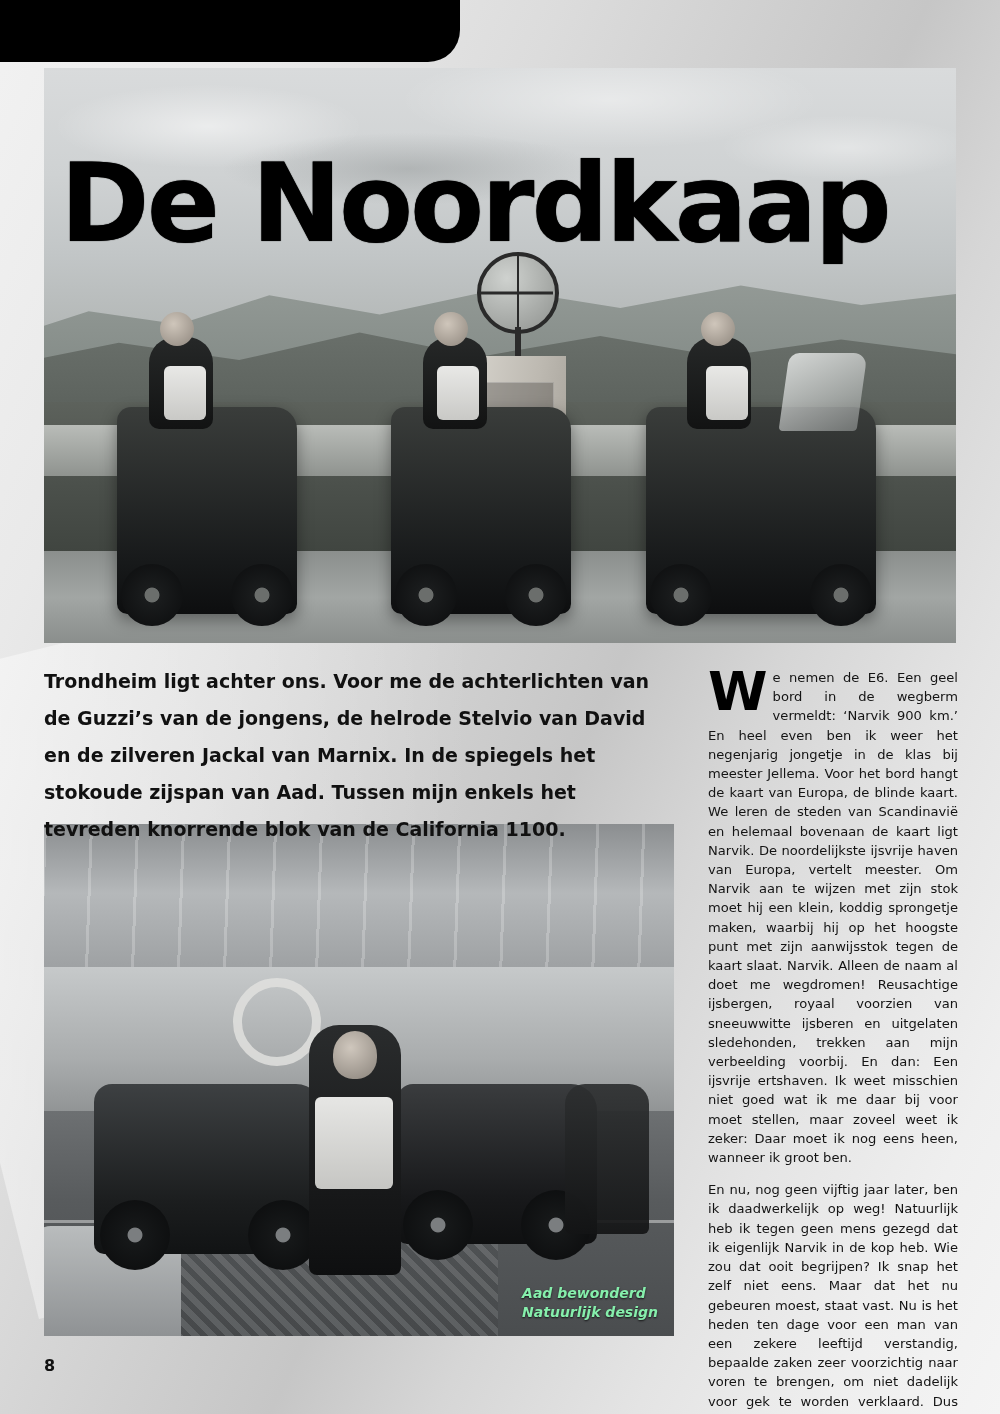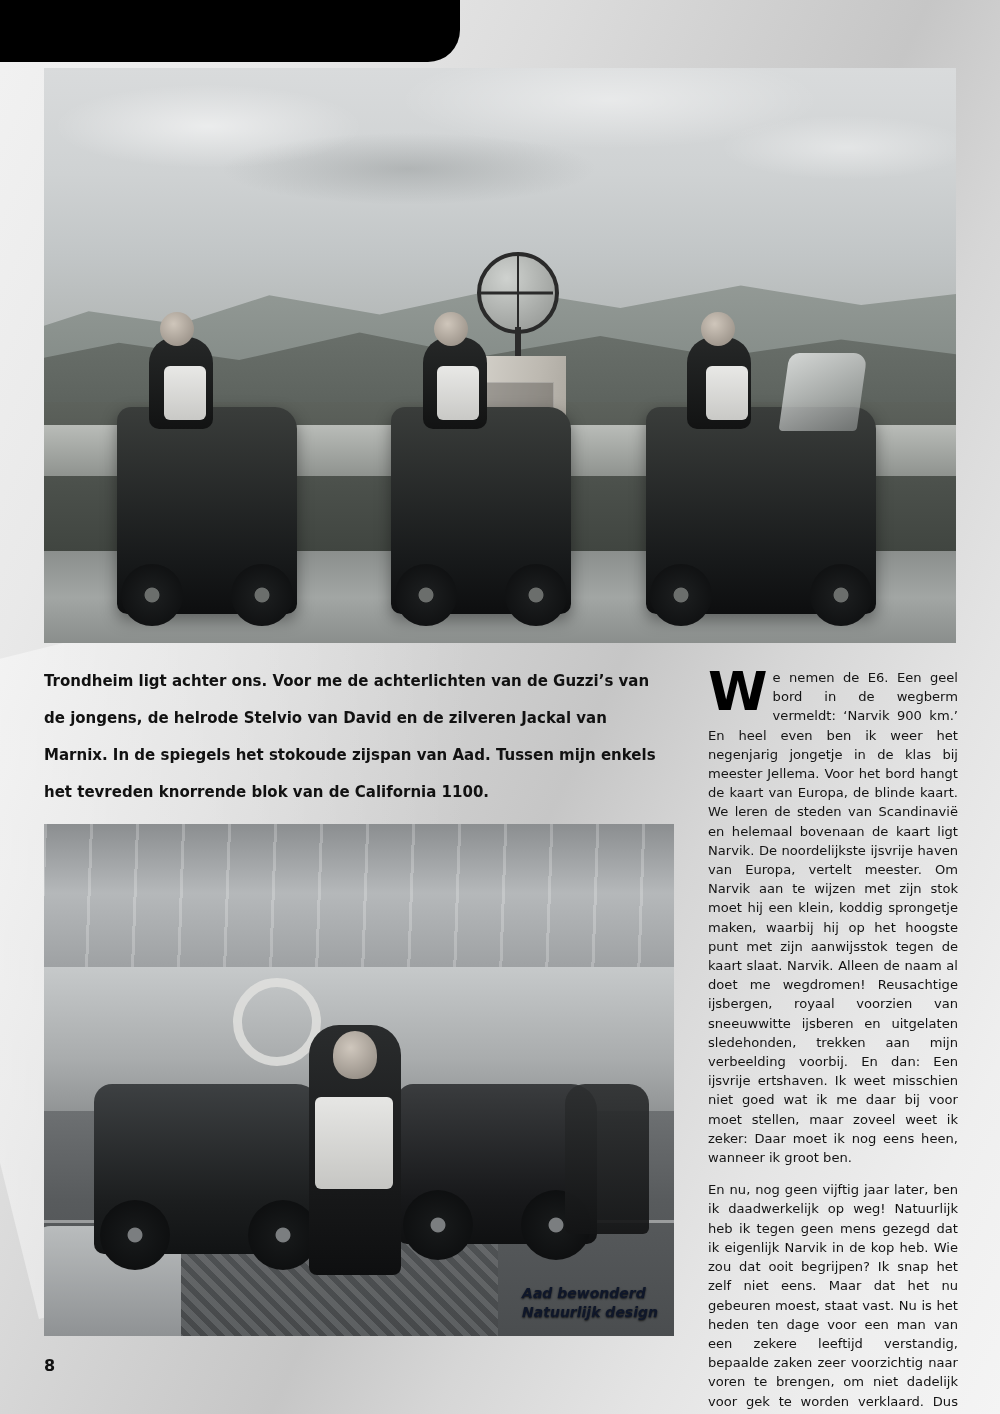--- a/index.html
+++ b/index.html
@@ -232,21 +232,21 @@
   }
 
   
   .lead {
     position: absolute;
     left: 44px;
     top: 663px;
     width: 630px;
     font-family: "DejaVu Sans", sans-serif;
     font-weight: bold;
-    font-size: 15px;
+    font-size: 19px;
     line-height: 37px;
     color: #111;
     z-index: 3;
   }
 
   
   .photo2 {
     position: absolute;
     left: 44px;
     top: 824px;
@@ -327,21 +327,21 @@
   .photo2 .car {
     position: absolute; left: -2%; bottom: 0;
     width: 150px; height: 110px;
     background: linear-gradient(180deg, #b9bcbd 0%, #8f9294 100%);
     border-radius: 20px 8px 0 0;
   }
   .photo2 .caption {
     position: absolute;
     right: 16px;
     bottom: 14px;
-    color: #0f172a;
+    color: #86efac;
     font-family: "DejaVu Sans", sans-serif;
     font-weight: bold;
     font-style: italic;
     font-size: 14px;
     line-height: 19px;
     text-align: left;
     text-shadow: 0 1px 2px rgba(0,0,0,0.8);
     z-index: 3;
   }
 
@@ -424,20 +424,21 @@
     <div class="bike bike3">
       <div class="rider"></div>
       <div class="vest"></div>
       <div class="head"></div>
       <div class="screen"></div>
       <div class="wheel w1"></div>
       <div class="wheel w2"></div>
     </div>
   </div>
 
+  <h1 class="title">De Noordkaap</h1>
 
   <div class="lead">Trondheim ligt achter ons. Voor me de achterlichten van de Guzzi’s van de jongens, de helrode Stelvio van David en de zilveren Jackal van Marnix. In de spiegels het stokoude zijspan van Aad. Tussen mijn enkels het tevreden knorrende blok van de California 1100.</div>
 
   <div class="photo2">
     <div class="deck-ceiling"></div>
     <div class="ceiling-lines"></div>
     <div class="wall-back"></div>
     <div class="floor"></div>
     <div class="floor-plate"></div>
     <div class="ramp-line"></div>

